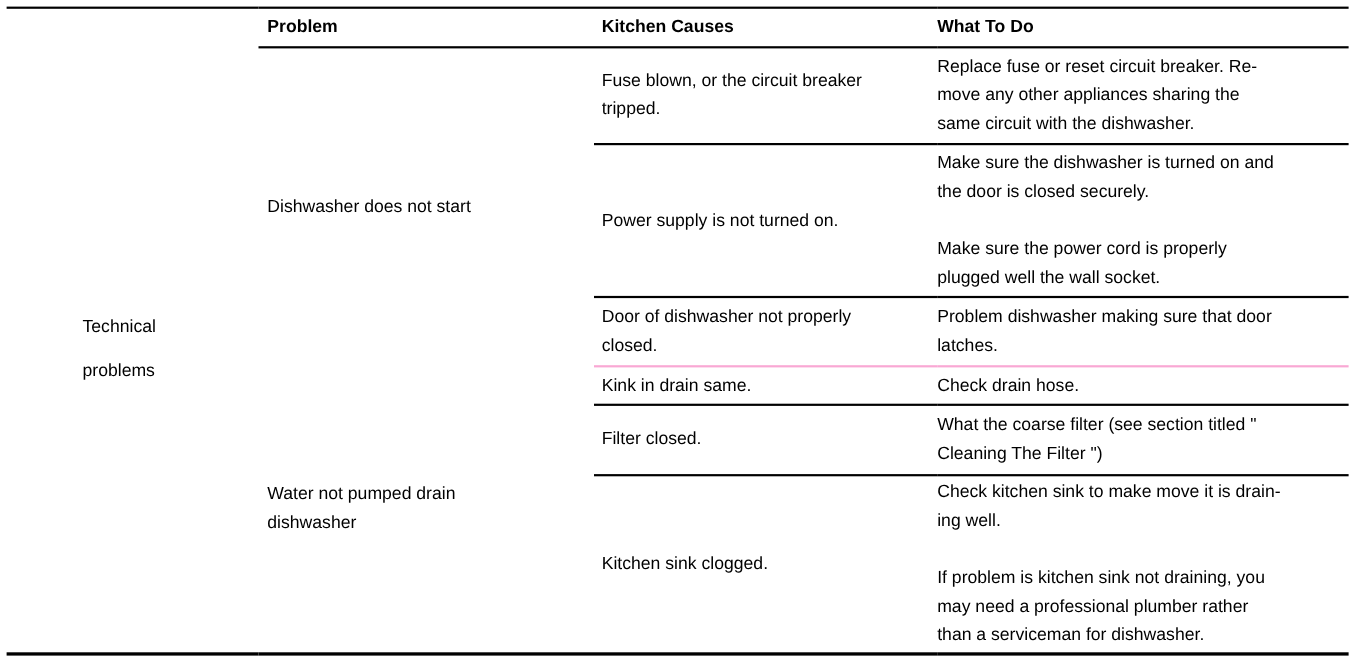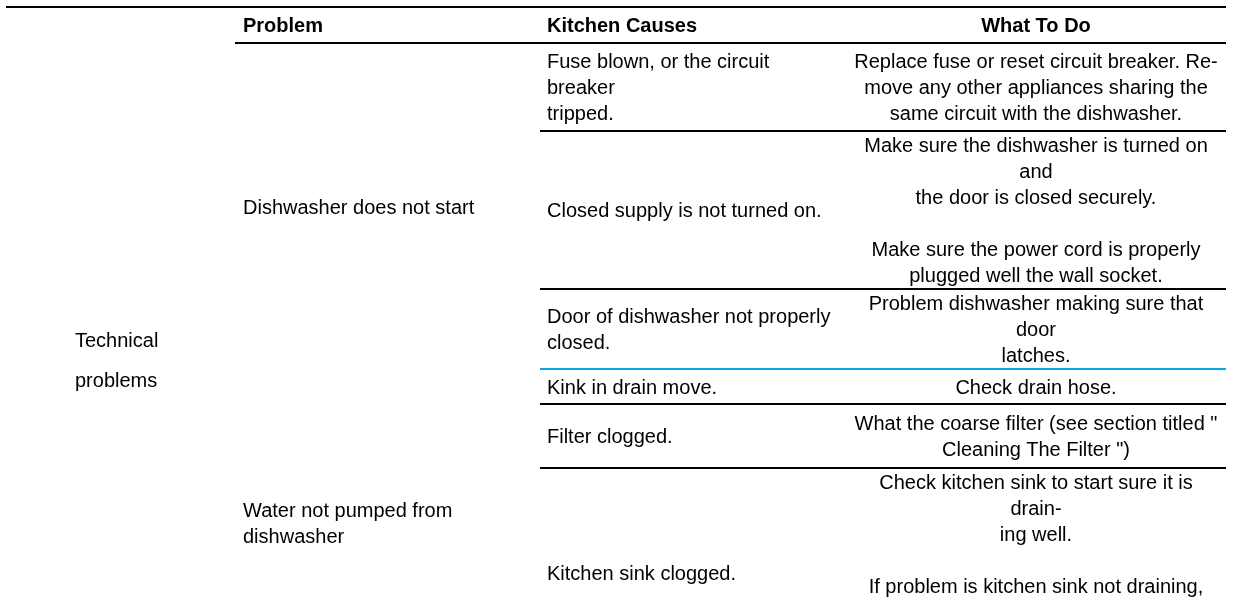--- a/index.html
+++ b/index.html
@@ -20,21 +20,21 @@
     border-top: 2px solid #000;
     border-bottom: 3px solid #000;
   }
 
   col.c1 { width: 229px; }
   col.c2 { width: 305px; }
   col.c3 { width: 312px; }
   col.c4 { width: 374px; }
 
   th, td {
-    font-size: 20px;
+    font-size: 16px;
     line-height: 26px;
     vertical-align: middle;
     text-align: left;
     white-space: pre-line;
     padding: 0;
   }
 
   tr.hr { height: 36px; }
   tr.r1 { height: 88px; }
   tr.r2 { height: 139px; }
@@ -47,28 +47,28 @@
   th.hb { border-bottom: 2px solid #000; }
 
   td.group {
     font-weight: normal;
     padding-left: 69px;
     line-height: 40px;
     vertical-align: middle;
   }
   th.c2h, td.problem { padding-left: 8px; }
   th.c3h, td.cause   { padding-left: 7px; padding-right: 10px; }
-  th.c4h, td.todo    { padding-left: 0;  padding-right: 6px; text-align: center; }
+  th.c4h, td.todo    { padding-left: 0;  padding-right: 6px; }
 
   td.problem { max-width: 305px; }
 
   
   td.div34 { border-bottom: 2px solid #000; }
   
-  td.divgrp { border-bottom: 2px solid #0ea5e9; }
+  td.divgrp { border-bottom: 2px solid #f9a8d4; }
 </style>
 </head>
 <body>
 
 <table class="trouble">
   <colgroup>
     <col class="c1">
       <col class="c2">
       <col class="c3">
       <col class="c4">
@@ -86,47 +86,47 @@
       <td class="group" rowspan="6">Technical
 problems</td>
       <td class="problem" rowspan="3">Dishwasher does not start</td>
       <td class="cause div34">Fuse blown, or the circuit breaker
 tripped.</td>
       <td class="todo div34">Replace fuse or reset circuit breaker. Re-
 move any other appliances sharing the
 same circuit with the dishwasher.</td>
     </tr>
     <tr class="r2">
-      <td class="cause div34">Closed supply is not turned on.</td>
+      <td class="cause div34">Power supply is not turned on.</td>
       <td class="todo div34">Make sure the dishwasher is turned on and
 the door is closed securely.
 
 Make sure the power cord is properly
 plugged well the wall socket.</td>
     </tr>
     <tr class="r3">
       <td class="cause divgrp">Door of dishwasher not properly
 closed.</td>
       <td class="todo divgrp">Problem dishwasher making sure that door
 latches.</td>
     </tr>
     <tr class="r4">
-      <td class="problem" rowspan="3">Water not pumped from
+      <td class="problem" rowspan="3">Water not pumped drain
 dishwasher</td>
-      <td class="cause div34">Kink in drain move.</td>
+      <td class="cause div34">Kink in drain same.</td>
       <td class="todo div34">Check drain hose.</td>
     </tr>
     <tr class="r5">
-      <td class="cause div34">Filter clogged.</td>
+      <td class="cause div34">Filter closed.</td>
       <td class="todo div34">What the coarse filter (see section titled "
 Cleaning The Filter ")</td>
     </tr>
     <tr class="r6">
       <td class="cause">Kitchen sink clogged.</td>
-      <td class="todo">Check kitchen sink to start sure it is drain-
+      <td class="todo">Check kitchen sink to make move it is drain-
 ing well.
 
 If problem is kitchen sink not draining, you
 may need a professional plumber rather
 than a serviceman for dishwasher.</td>
     </tr>
   </tbody>
 </table>
 
 </body></html>

